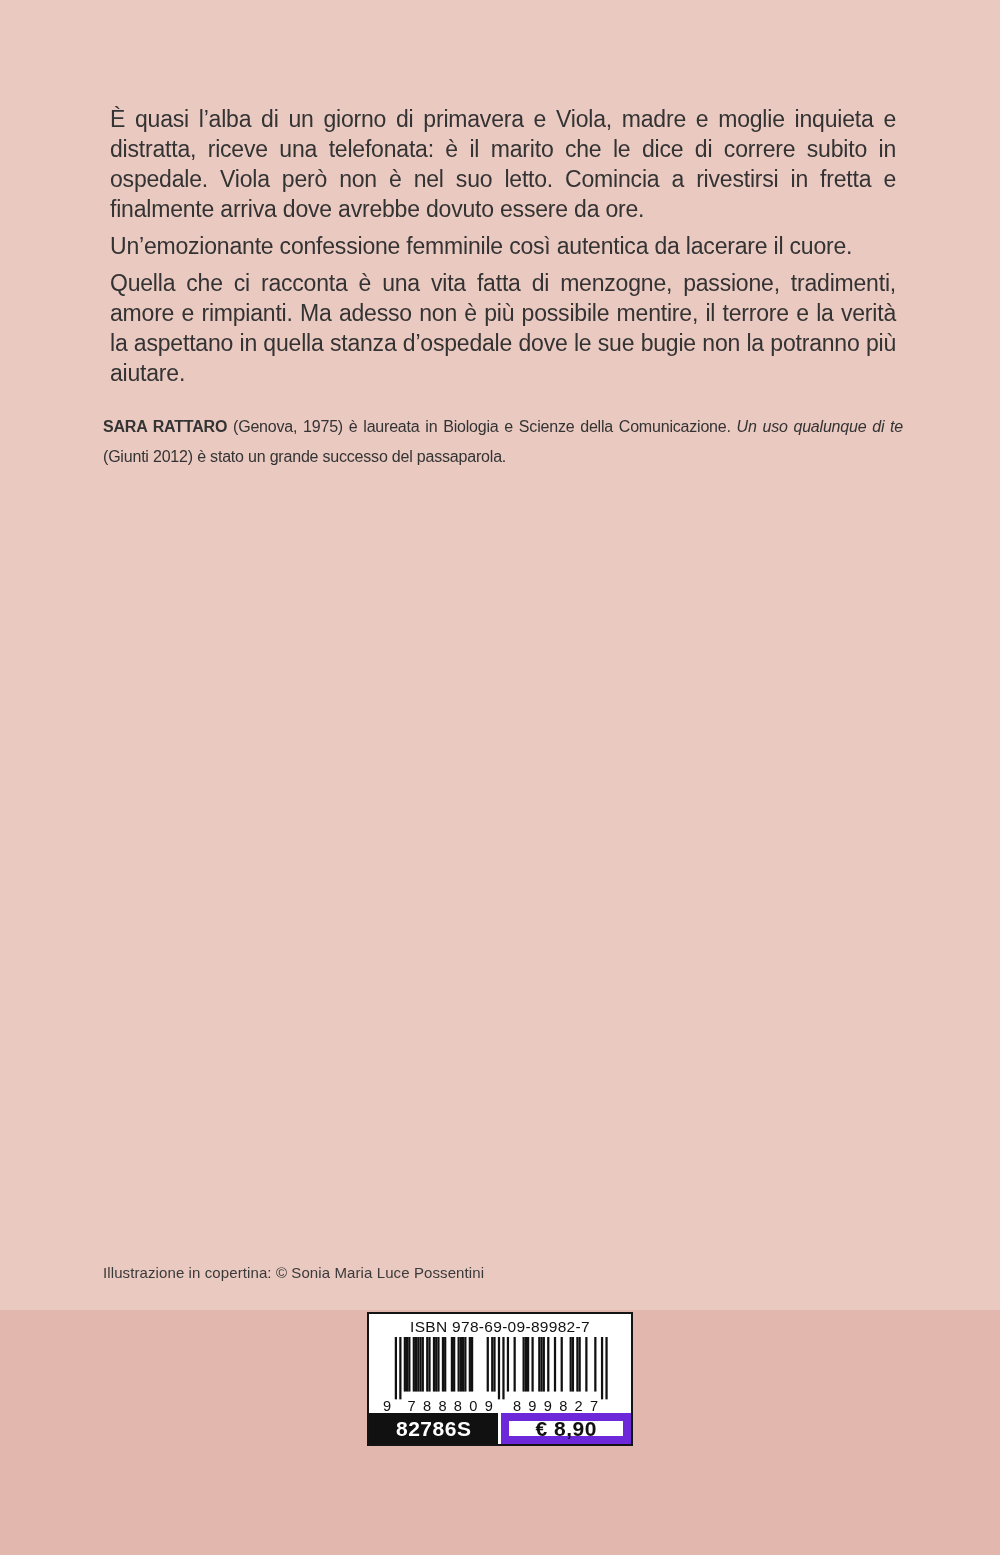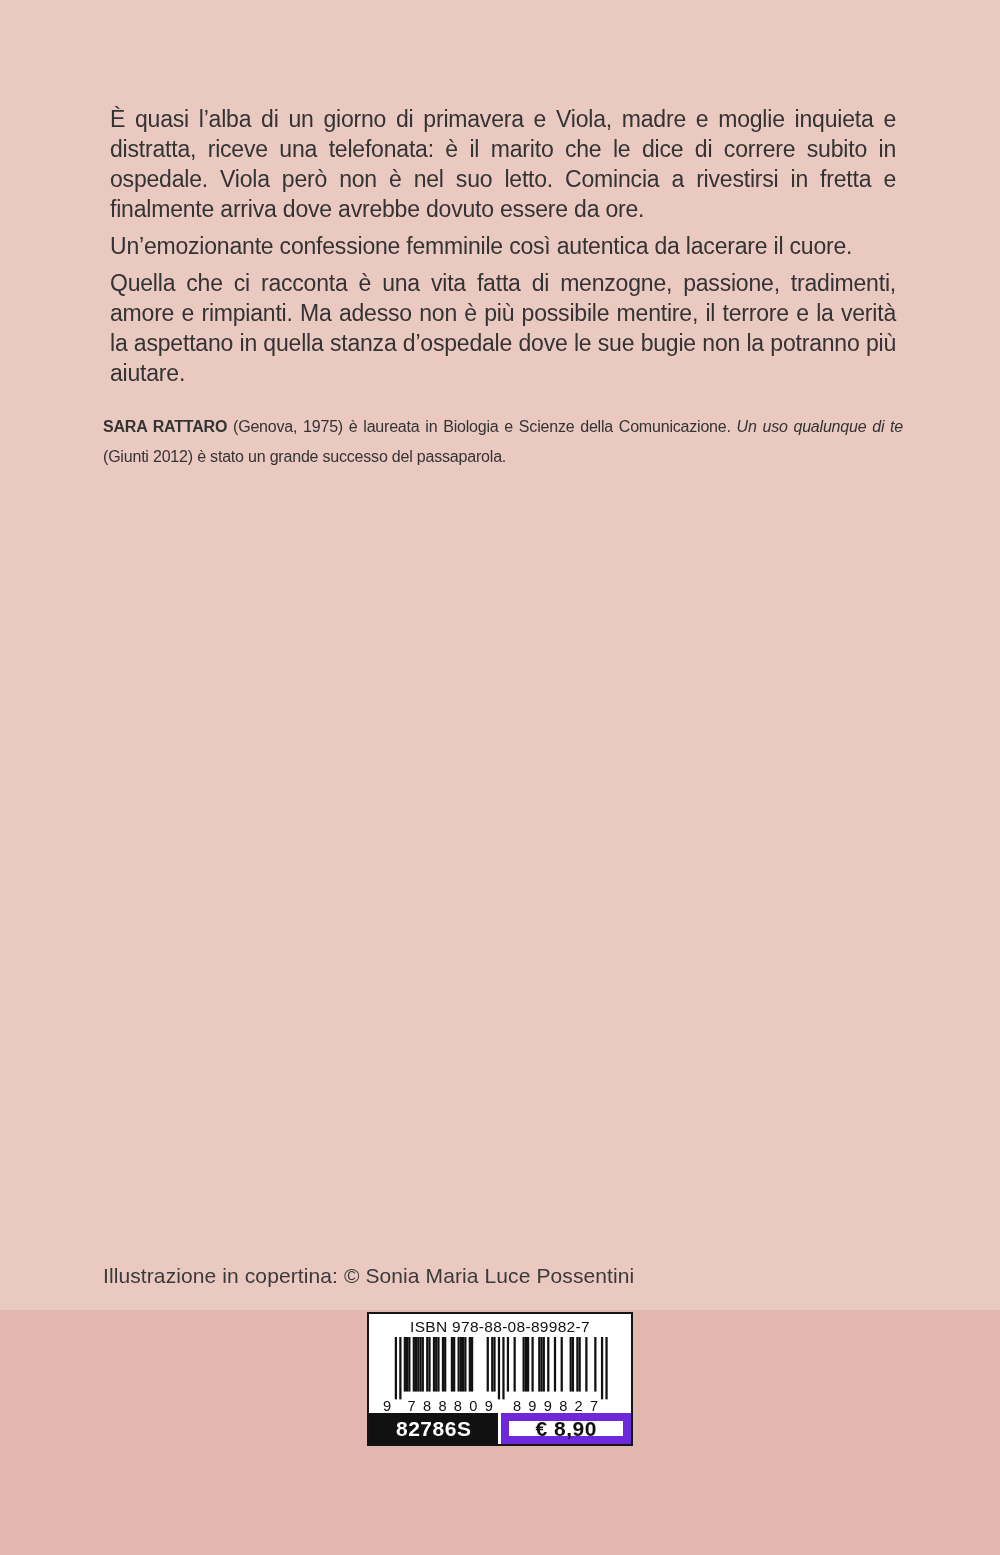--- a/index.html
+++ b/index.html
@@ -47,21 +47,21 @@
     margin: 0;
   }
   .author-bio .seg-bold   { font-weight: 700; }
   .author-bio .seg-italic { font-style: italic; }
 
   
   .credit {
     position: absolute;
     top: 1264px;
     left: 103px;
-    font-size: 21px;
+    font-size: 15px;
     letter-spacing: 0.1px;
     color: #3a3a3a;
   }
 
   
   .bottom-strip {
     position: absolute;
     top: 1310px;
     left: 0;
     width: 1000px;
@@ -140,21 +140,21 @@
   <p>Quella che ci racconta è una vita fatta di menzogne, passione, tradimenti, amore e rimpianti. Ma adesso non è più possibile mentire, il terrore e la verità la aspettano in quella stanza d’ospedale dove le sue bugie non la potranno più aiutare.</p>
 </div>
 
 <p class="author-bio"><span class="seg-bold">SARA RATTARO</span><span> (Genova, 1975) è laureata in Biologia e Scienze della Comunicazione. </span><span class="seg-italic">Un uso qualunque di te</span><span> (Giunti 2012) è stato un grande successo del passaparola.</span></p>
 
 <div class="credit">Illustrazione in copertina: © Sonia Maria Luce Possentini</div>
 
 <div class="bottom-strip">
 
   <div class="barcode-panel">
-    <div class="isbn-label">ISBN 978-88-08-89982-7</div>
+    <div class="isbn-label">ISBN 978-69-09-89982-7</div>
     <svg class="ean-svg" id="ean-svg" width="240" height="78" viewBox="0 0 240 78">
         <rect x="12.00" y="0" width="2.30" height="64" fill="#111111"></rect>
         <rect x="16.60" y="0" width="2.30" height="64" fill="#111111"></rect>
         <rect x="21.20" y="0" width="2.30" height="56" fill="#111111"></rect>
         <rect x="23.50" y="0" width="2.30" height="56" fill="#111111"></rect>
         <rect x="25.80" y="0" width="2.30" height="56" fill="#111111"></rect>
         <rect x="30.40" y="0" width="2.30" height="56" fill="#111111"></rect>
         <rect x="32.70" y="0" width="2.30" height="56" fill="#111111"></rect>
         <rect x="35.00" y="0" width="2.30" height="56" fill="#111111"></rect>
         <rect x="37.30" y="0" width="2.30" height="56" fill="#111111"></rect>

